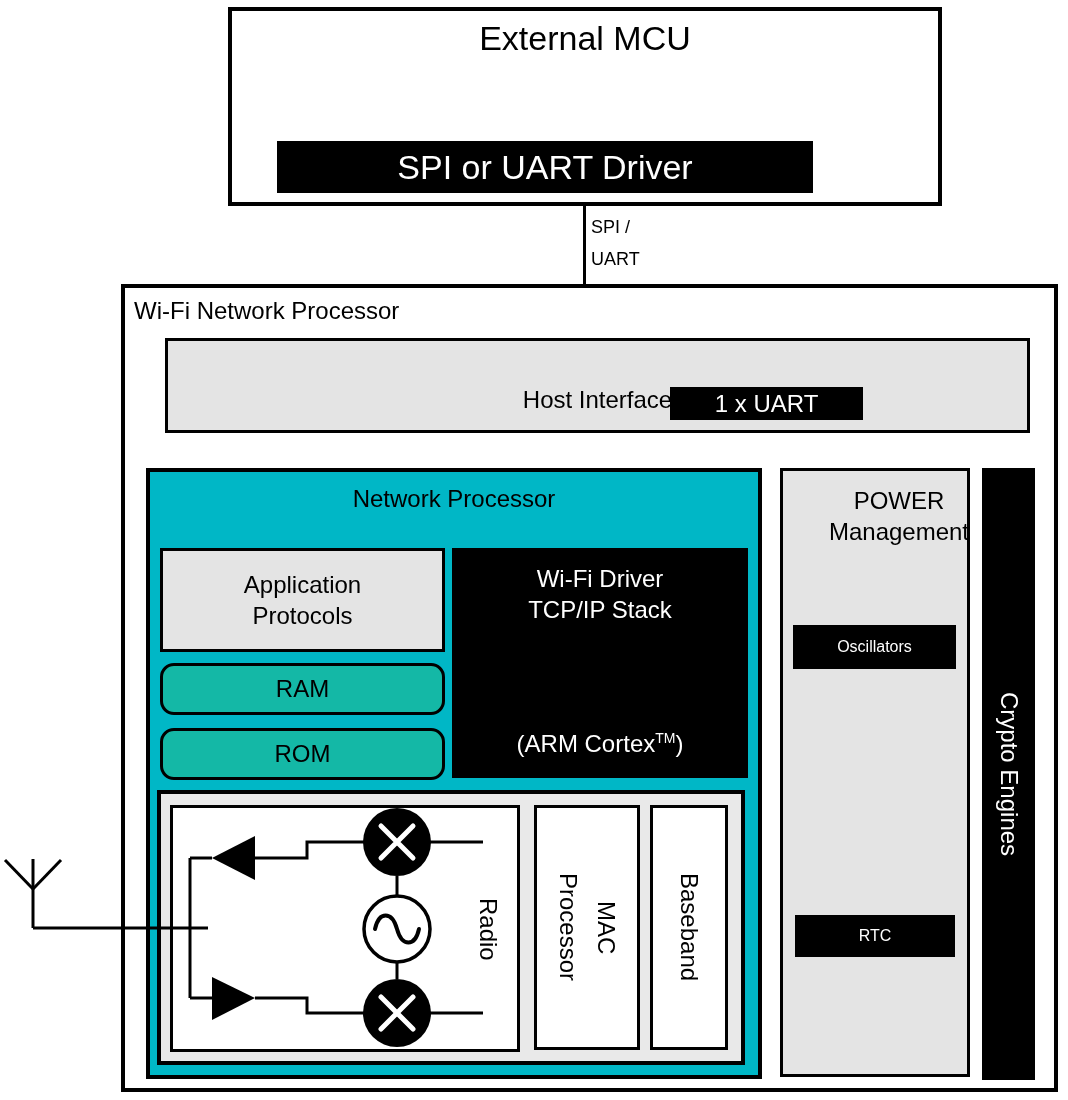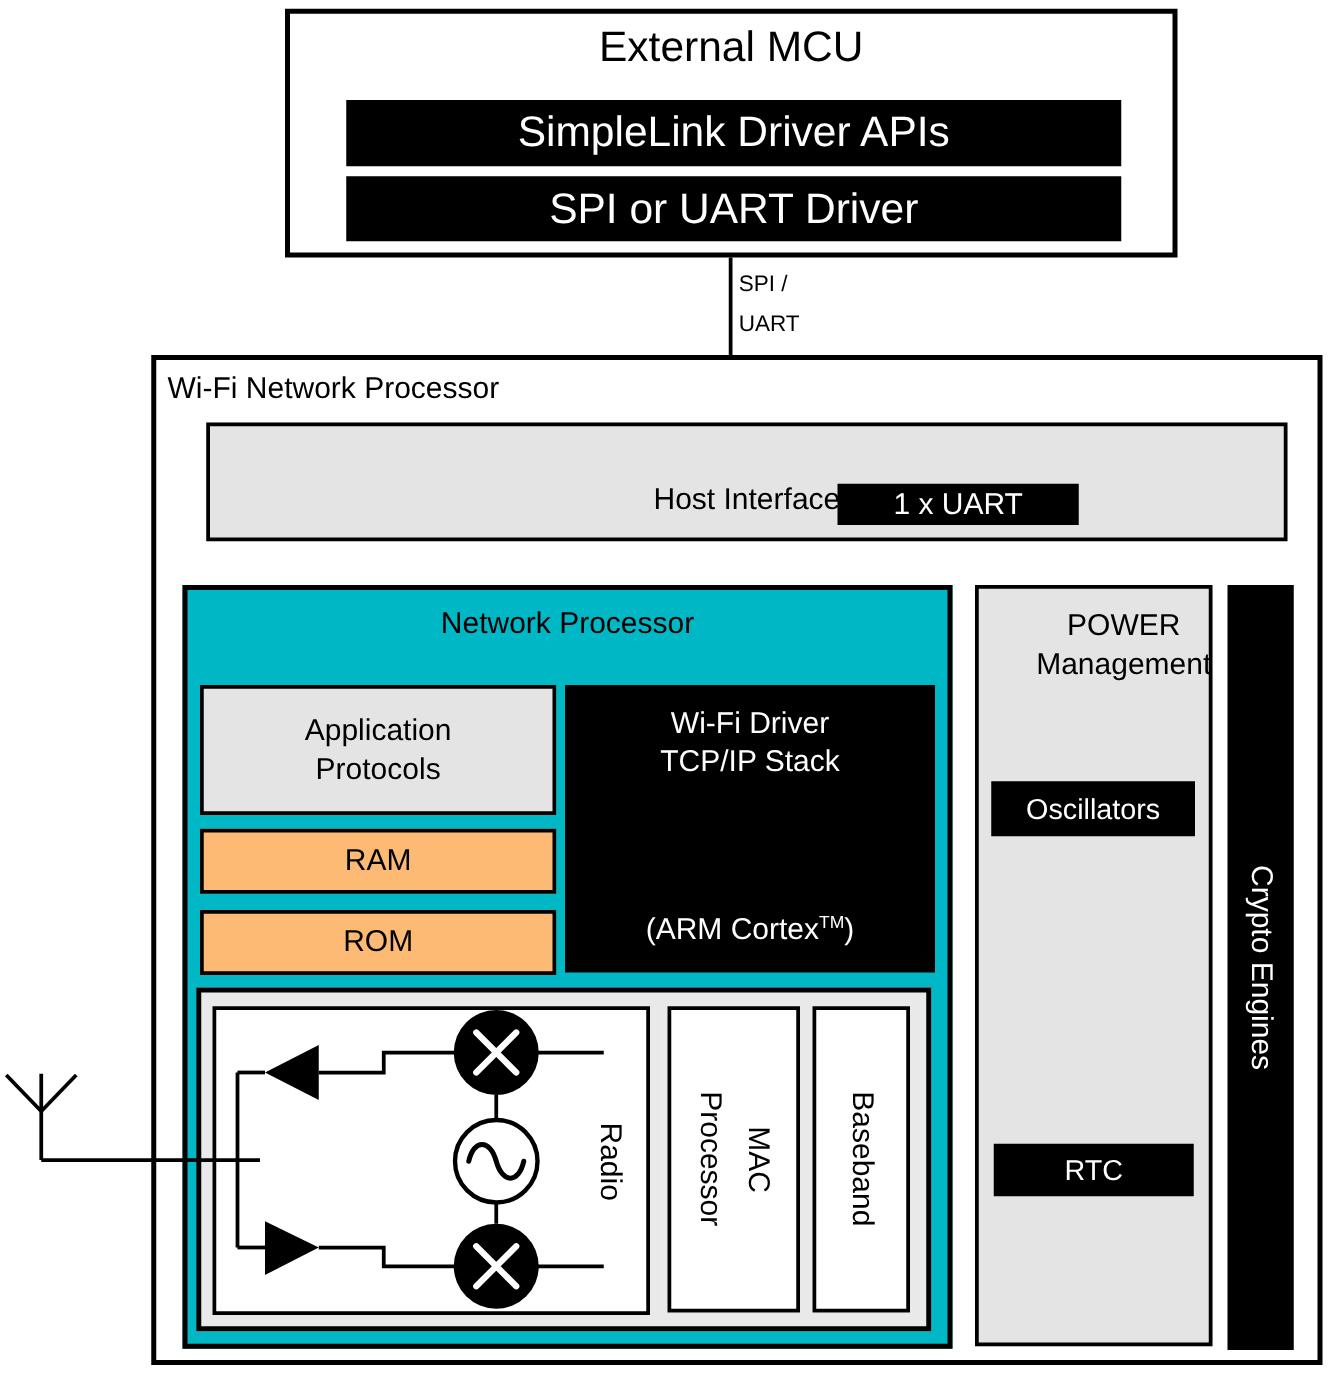--- a/index.html
+++ b/index.html
@@ -8,38 +8,37 @@
     font-family:"Liberation Sans",sans-serif;color:#000;overflow:hidden;
   }
   .abs{position:absolute;box-sizing:border-box;}
   .center{display:flex;align-items:center;justify-content:center;text-align:center;}
   .blackbar{background:#000;color:#fff;}
   .prel{white-space:pre-line;}
   .vtext{writing-mode:vertical-rl;}
   .box-border4{border:4px solid #000;}
   .box-border3{border:3px solid #000;}
   .graybox{background:#e4e4e4;}
-  .redbox{background:#fdba74;}
+  .redbox{background:#14b8a6;border-radius:14px;}
   .tealbox{background:#00b7c6;}
   .f24{font-size:24px;}
   .f26{font-size:34px;}
-  .f23{font-size:23px;text-align:right;}
+  .f23{font-size:16px;text-align:right;}
   sup{font-size:14px;vertical-align:9px;}
   svg{display:block;}
   #overlay{position:absolute;left:0;top:0;z-index:20;pointer-events:none;}
 </style>
 </head>
 <body>
 
 <div id="canvas">
 
   <div class="abs box-border4" style="left:228px;top:7px;width:714px;height:199px;background:#fff;"></div>
   <div class="abs center f26" style="left:228px;top:22px;width:714px;height:32px;">External MCU</div>
-  <div class="abs center blackbar f26" style="left:277px;top:80px;width:620px;height:53px;">SimpleLink Driver APIs</div>
-  <div class="abs center blackbar f26" style="left:277px;top:141px;width:620px;height:52px;">SPI or UART Driver</div>
+  <div class="abs center blackbar f26" style="left:277px;top:141px;width:536px;height:52px;">SPI or UART Driver</div>
 
   <div class="abs" style="left:583px;top:206px;width:3px;height:78px;background:#000;"></div>
   <div class="abs prel" style="left:591px;top:211px;width:140px;height:68px;font-size:18px;line-height:32px;">SPI /
 UART</div>
 
   <div class="abs box-border4" style="left:121px;top:284px;width:937px;height:808px;background:#fff;"></div>
   <div class="abs f24" style="left:134px;top:297px;width:430px;height:30px;">Wi-Fi Network Processor</div>
 
   <div class="abs graybox box-border3" style="left:165px;top:338px;width:865px;height:95px;"></div>
   <div class="abs center f24" style="left:165px;top:350px;width:865px;height:28px;margin-top:36px;">Host Interface</div>

